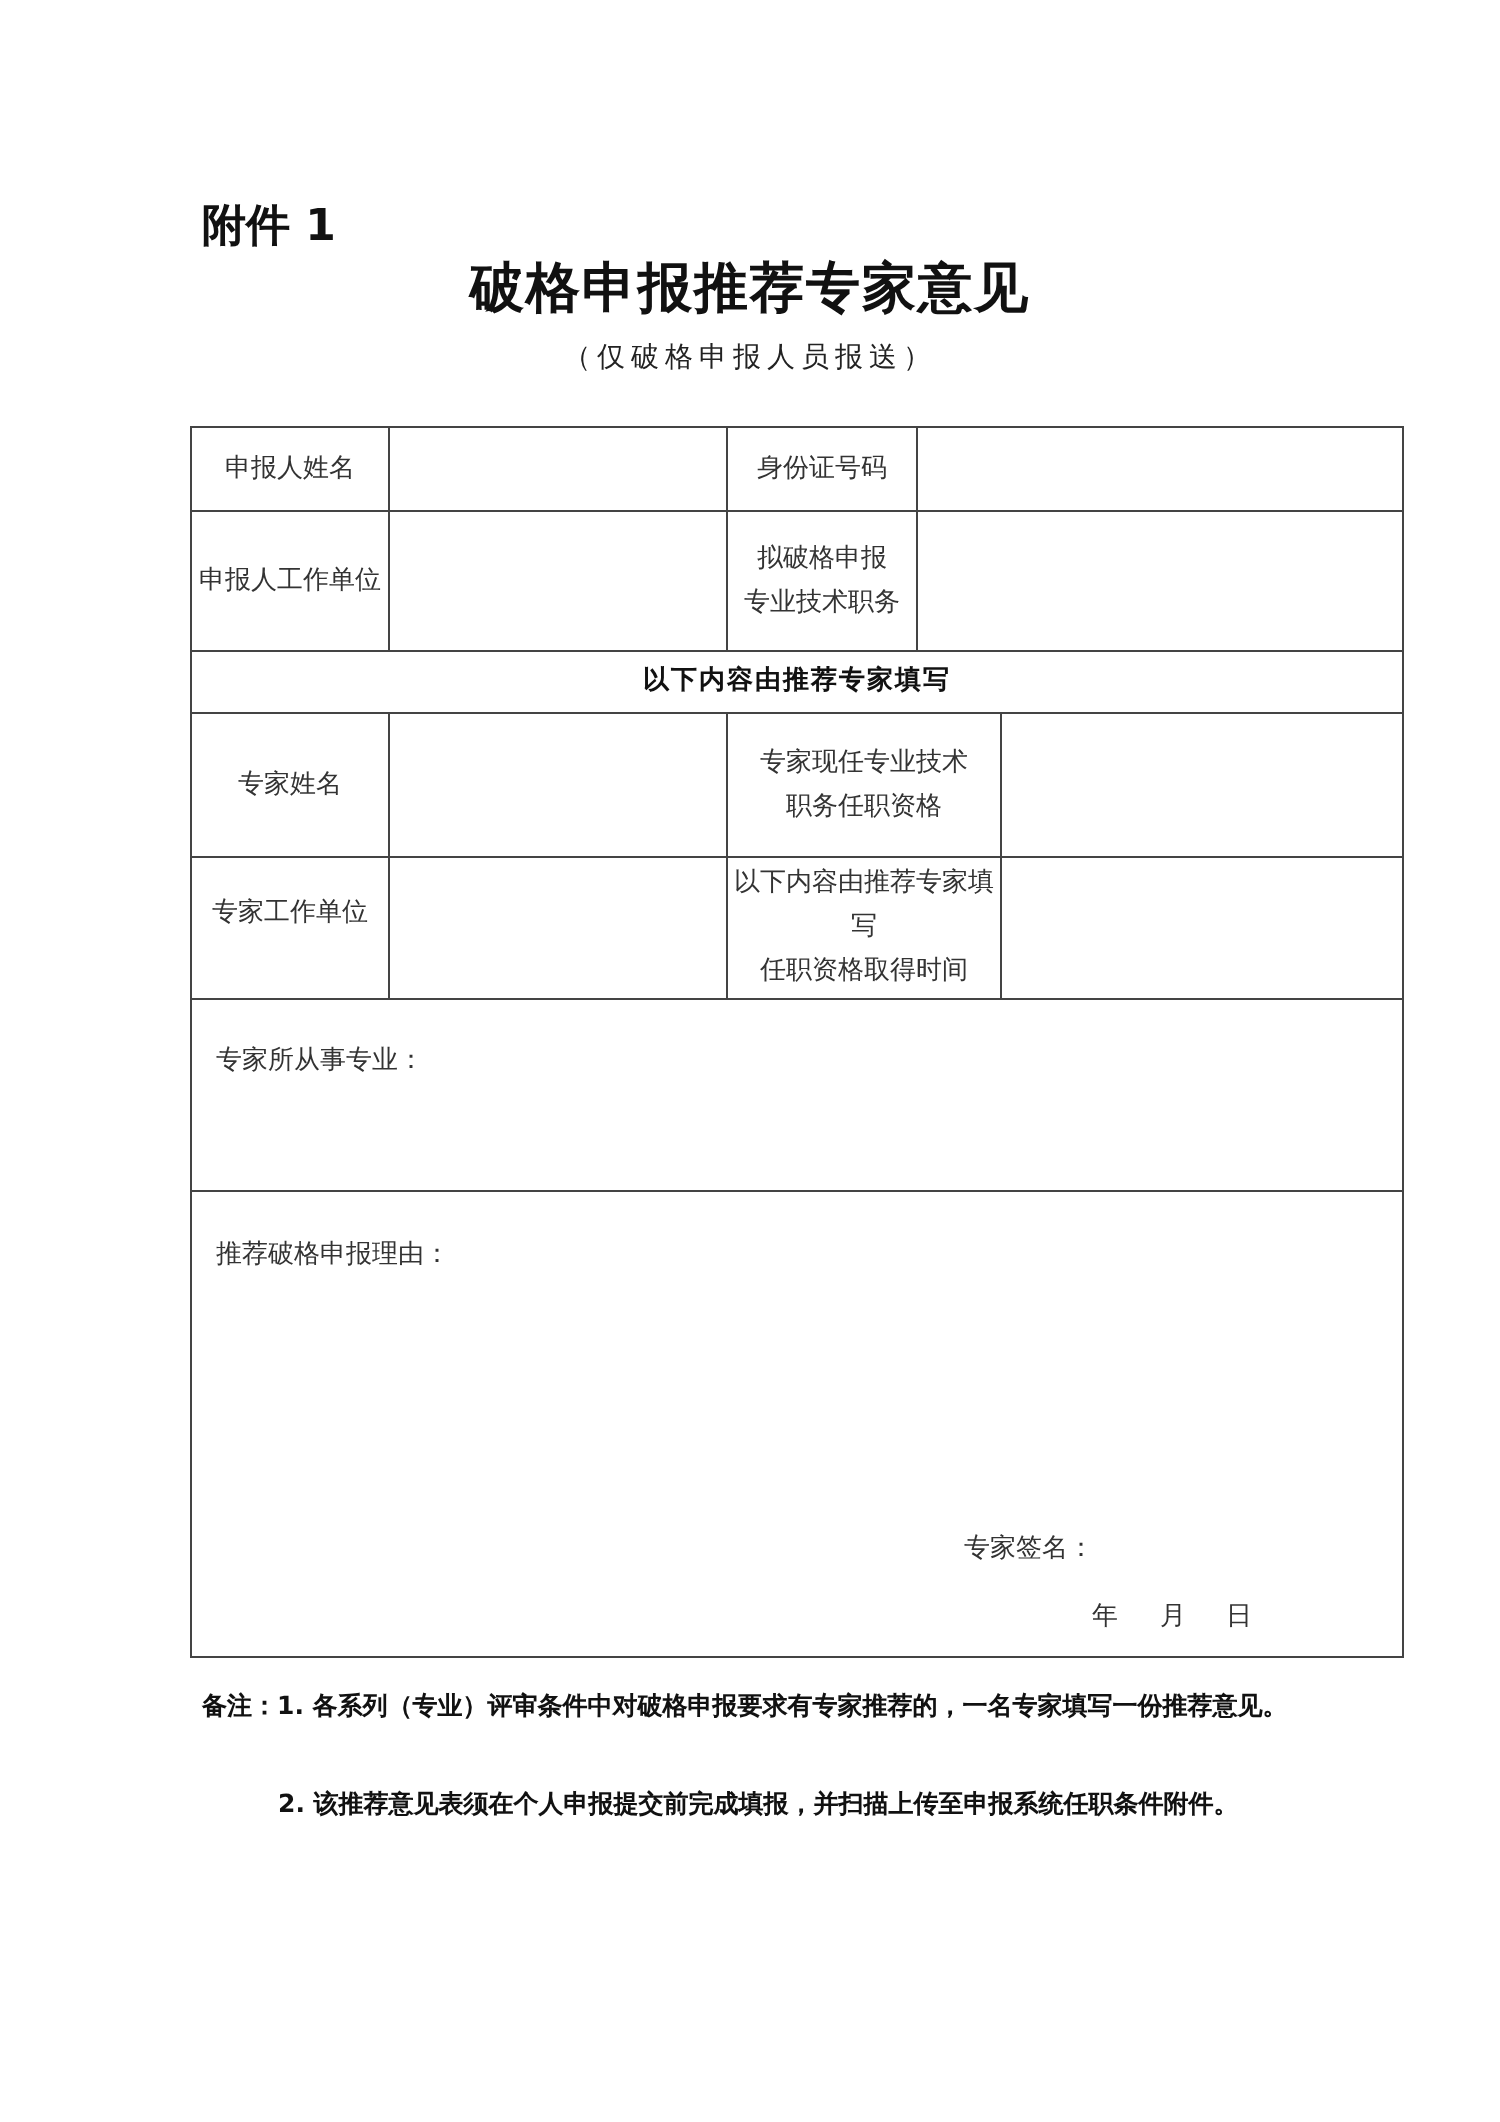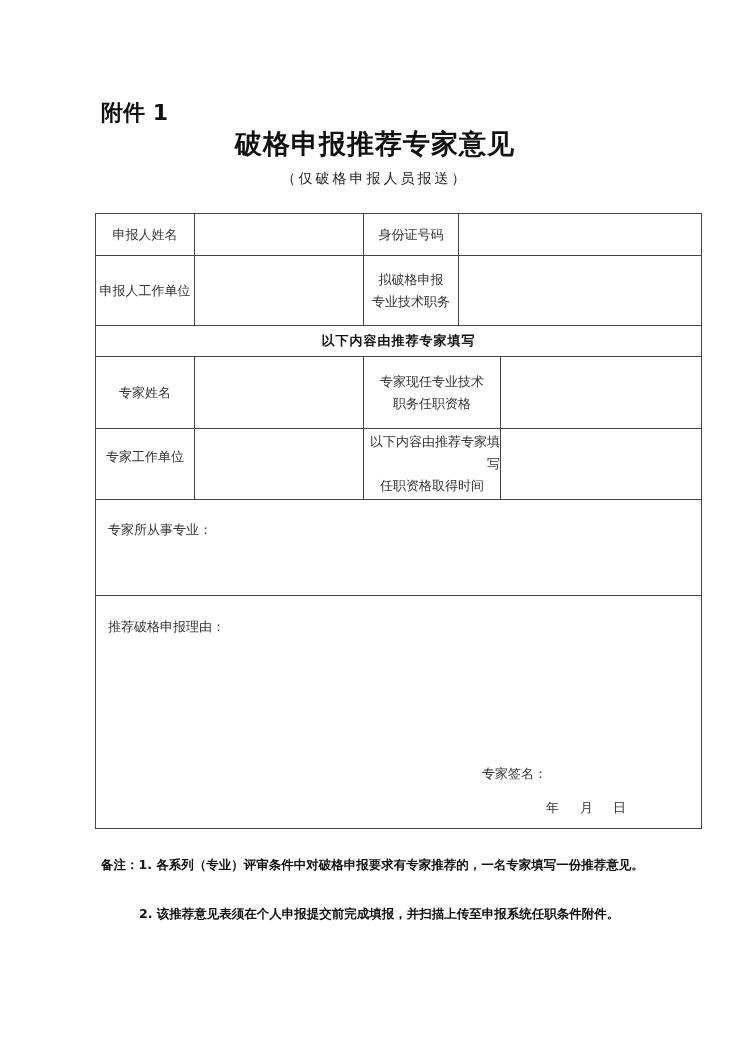--- a/index.html
+++ b/index.html
@@ -5,24 +5,24 @@
   html, body { margin:0; padding:0; background:#fff; }
   body { width:750px; height:1061px; position:relative; overflow:hidden;
          font-family:"DejaVu Serif","Liberation Serif",serif; color:#222; }
   .abs { position:absolute; }
   .attach { left:101px; top:98px; font-size:22px; font-weight:bold; font-family:"DejaVu Sans","Liberation Sans",sans-serif; color:#111; }
   .title { left:0; width:750px; top:126px; text-align:center; font-size:27px; font-weight:bold; letter-spacing:1px; font-family:"DejaVu Sans","Liberation Sans",sans-serif; color:#111; }
   .subtitle { left:0; width:750px; top:170px; text-align:center; font-size:14px; letter-spacing:3px; color:#222; }
   .line { position:absolute; background:#444; }
   .h { height:1.3px; }
   .v { width:1.3px; }
-  .cell { position:absolute; display:flex; align-items:center; justify-content:center; text-align:right; font-size:13px; line-height:22px; color:#333; }
+  .cell { position:absolute; display:flex; align-items:center; justify-content:center; text-align:center; font-size:13px; line-height:22px; color:#333; }
   .section { font-weight:bold; font-size:13px; color:#111; letter-spacing:1px; }
   .label-left { position:absolute; font-size:13px; color:#333; }
-  .notes { position:absolute; font-size:12.5px; color:#111; font-weight:bold; font-family:"DejaVu Sans","Liberation Sans",sans-serif;margin-top:12px; }
+  .notes { position:absolute; font-size:12.5px; color:#111; font-weight:bold; font-family:"DejaVu Sans","Liberation Sans",sans-serif; }
   .input-area { position:absolute; }
 </style>
 </head>
 <body>
 
 <div class="abs attach">附件 1</div>
 <div class="abs title">破格申报推荐专家意见</div>
 <div class="abs subtitle">（仅破格申报人员报送）</div>
 
 <div>

